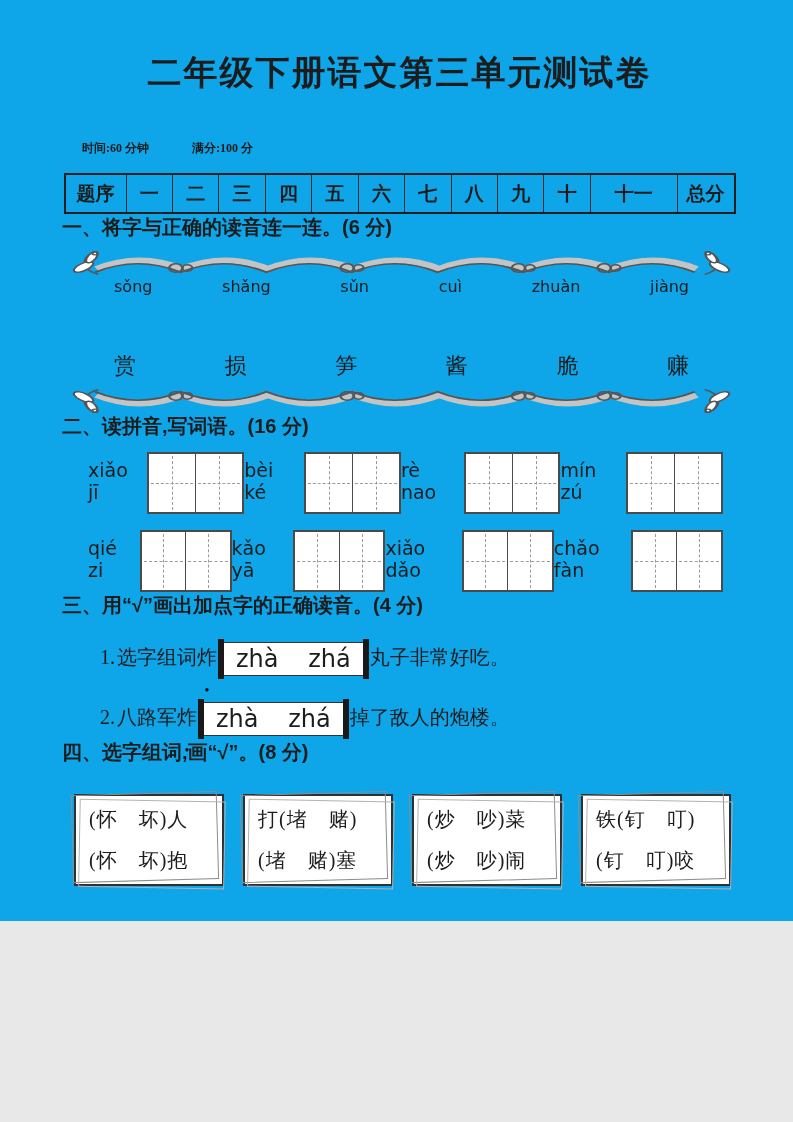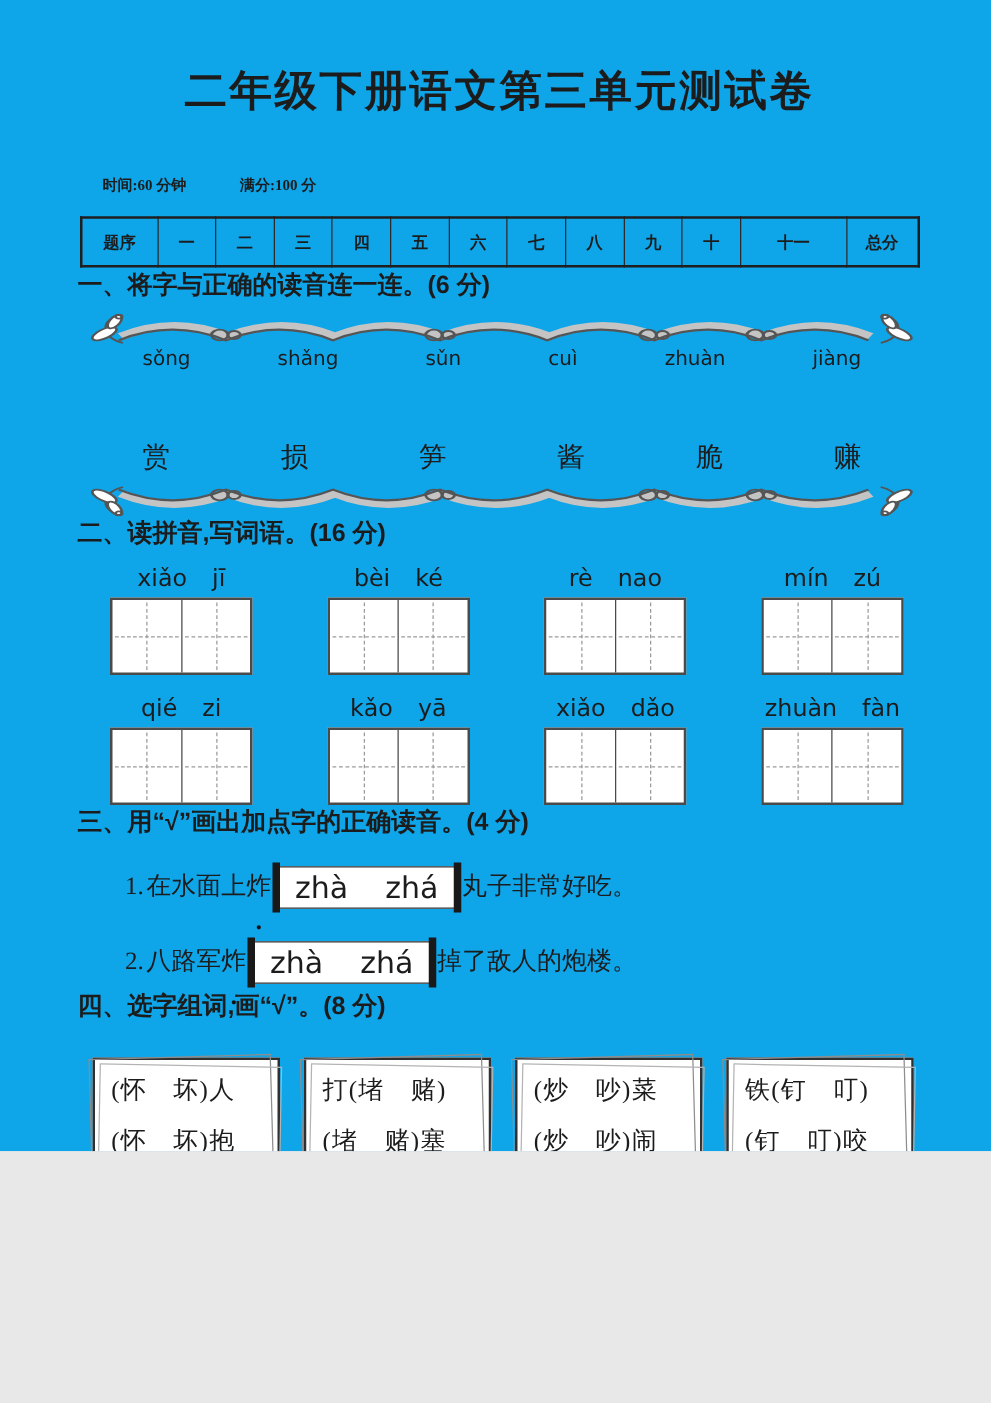--- a/index.html
+++ b/index.html
@@ -11,21 +11,21 @@
   .title {
     text-align:center; font-family:"Liberation Sans", sans-serif;
     font-weight:bold; font-size:34px; letter-spacing:2px; margin:6px 0 0 0;
   }
   .meta { margin-top:44px; font-size:12px; font-weight:bold; }
   .meta span { margin:0 20px; }
 
   table.score { width:672px; margin:16px auto 0 auto; border-collapse:collapse; border:2.4px solid #1f1f1f; }
   table.score td {
     border:1.4px solid #2b2b2b; height:35px; text-align:center;
-    font-size:13px; font-family:"Liberation Sans", sans-serif; font-weight:600;
+    font-size:19px; font-family:"Liberation Sans", sans-serif; font-weight:600;
   }
   table.score td:first-child { width:58px; }
   table.score td:last-child { width:54px; }
 
   .sec-heading {
     font-family:"Liberation Sans", sans-serif; font-weight:bold;
     font-size:20px; 
   }
 
   
@@ -36,21 +36,21 @@
   .banner-row {
     position:absolute; left:42px; right:42px; display:flex; justify-content:space-between;
   }
   .banner-top .banner-row { top:26px; font-family:"DejaVu Sans", sans-serif; font-size:16px; }
   .banner-bottom .banner-row { top:4px; font-size:22px; }
   .banner-bottom { margin-top:30px; }
 
   
   .write-row { display:flex; justify-content:space-between; padding:0 14px 0 26px; margin-top:12px; }
   .write-row.second { margin-top:16px; }
-  .write-group { display:flex; flex-direction:column; align-items:center; }
+  .write-group { display:flex; align-items:center; }
   .pinyin-label {
     font-family:"DejaVu Sans", sans-serif; font-size:19px;
     word-spacing:14px; margin-bottom:4px;
   }
   .gridbox { width:114px; height:62px; border:2px solid #4a4a4a; box-sizing:border-box; display:flex; background:#fff; }
   .tian { flex:1; position:relative; }
   .tian + .tian { border-left:1.6px solid #4a4a4a; }
   .tian::before { content:""; position:absolute; left:50%; top:2px; bottom:2px; border-left:1.5px dashed #9a9a9a; }
   .tian::after  { content:""; position:absolute; top:50%; left:2px; right:2px; border-top:1.5px dashed #9a9a9a; }
 
@@ -250,32 +250,32 @@
       </div>
     </div>
     <div class="write-group">
       <div class="pinyin-label">xiǎo  dǎo</div>
       <div class="gridbox">
         <div class="tian"></div>
         <div class="tian"></div>
       </div>
     </div>
     <div class="write-group">
-      <div class="pinyin-label">zhuàn  fàn</div>
+      <div class="pinyin-label">chǎo  fàn</div>
       <div class="gridbox">
         <div class="tian"></div>
         <div class="tian"></div>
       </div>
     </div>
   </div>
 
   <div class="sec-heading">三、用“√”画出加点字的正确读音。(4 分)</div>
 
   <div class="s3-item">
-    <span class="q-num">1.</span><span>在水面上</span><span class="dot-char">炸</span><span class="plaque">zhà zhá</span><span>丸子非常好吃。</span>
+    <span class="q-num">1.</span><span>选字组词</span><span class="dot-char">炸</span><span class="plaque">zhà zhá</span><span>丸子非常好吃。</span>
   </div>
 
   <div class="s3-item">
     <span class="q-num">2.</span><span>八路军</span><span class="dot-char">炸</span><span class="plaque">zhà zhá</span><span>掉了敌人的炮楼。</span>
   </div>
 
 
   <div class="sec-heading">四、选字组词,画“√”。(8 分)</div>
 
   <div class="cards">

